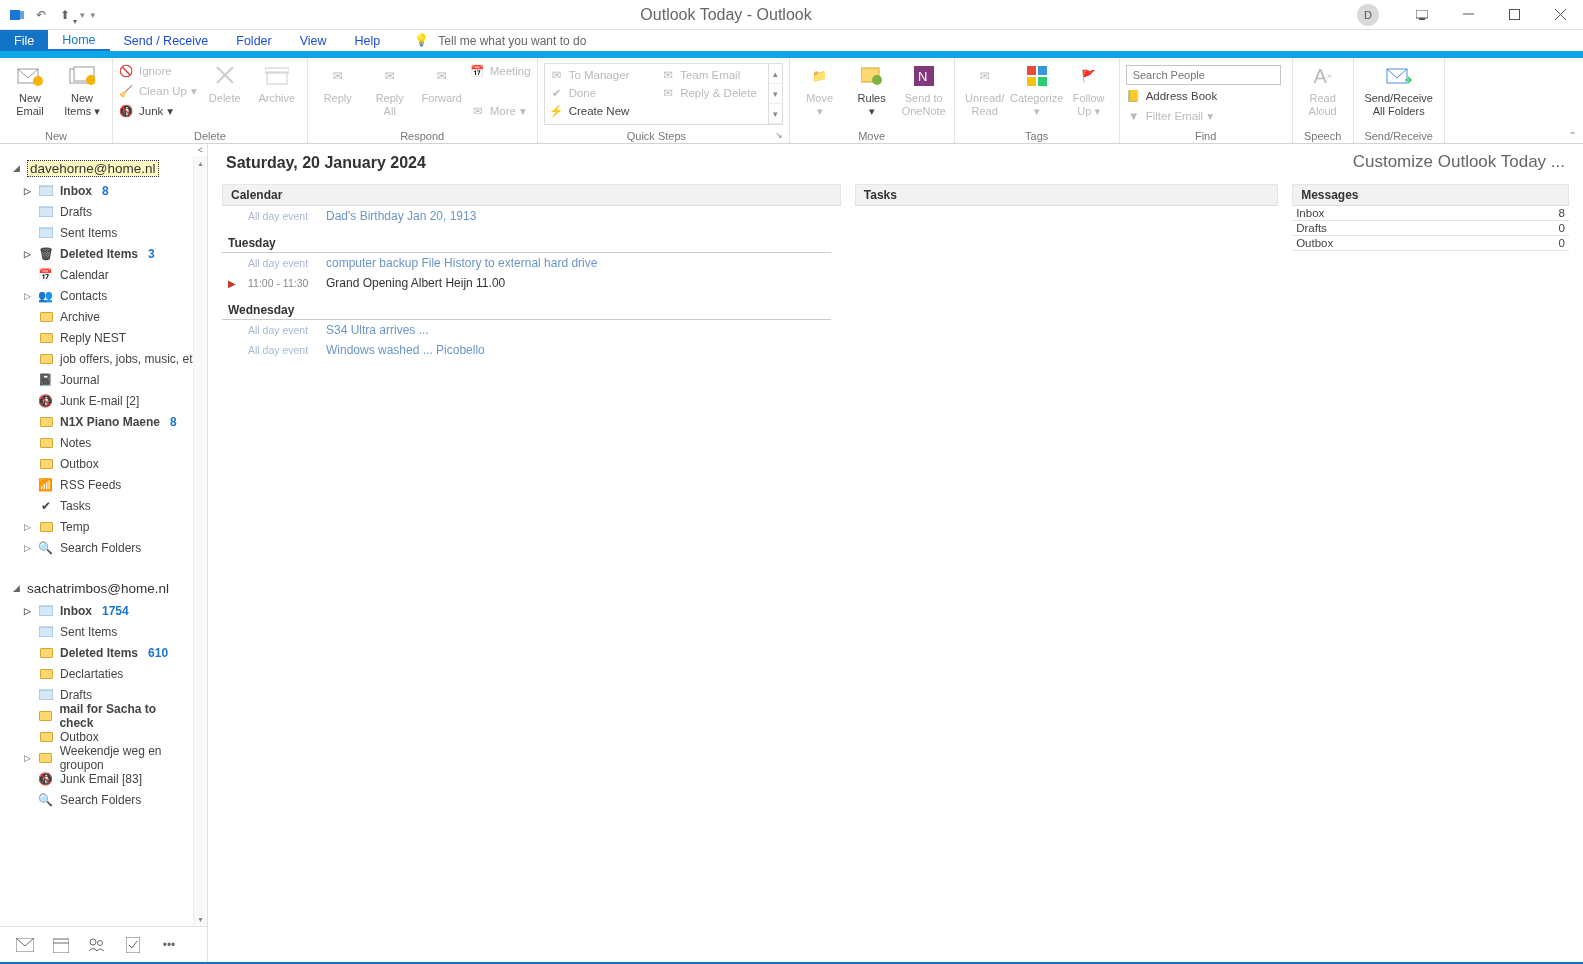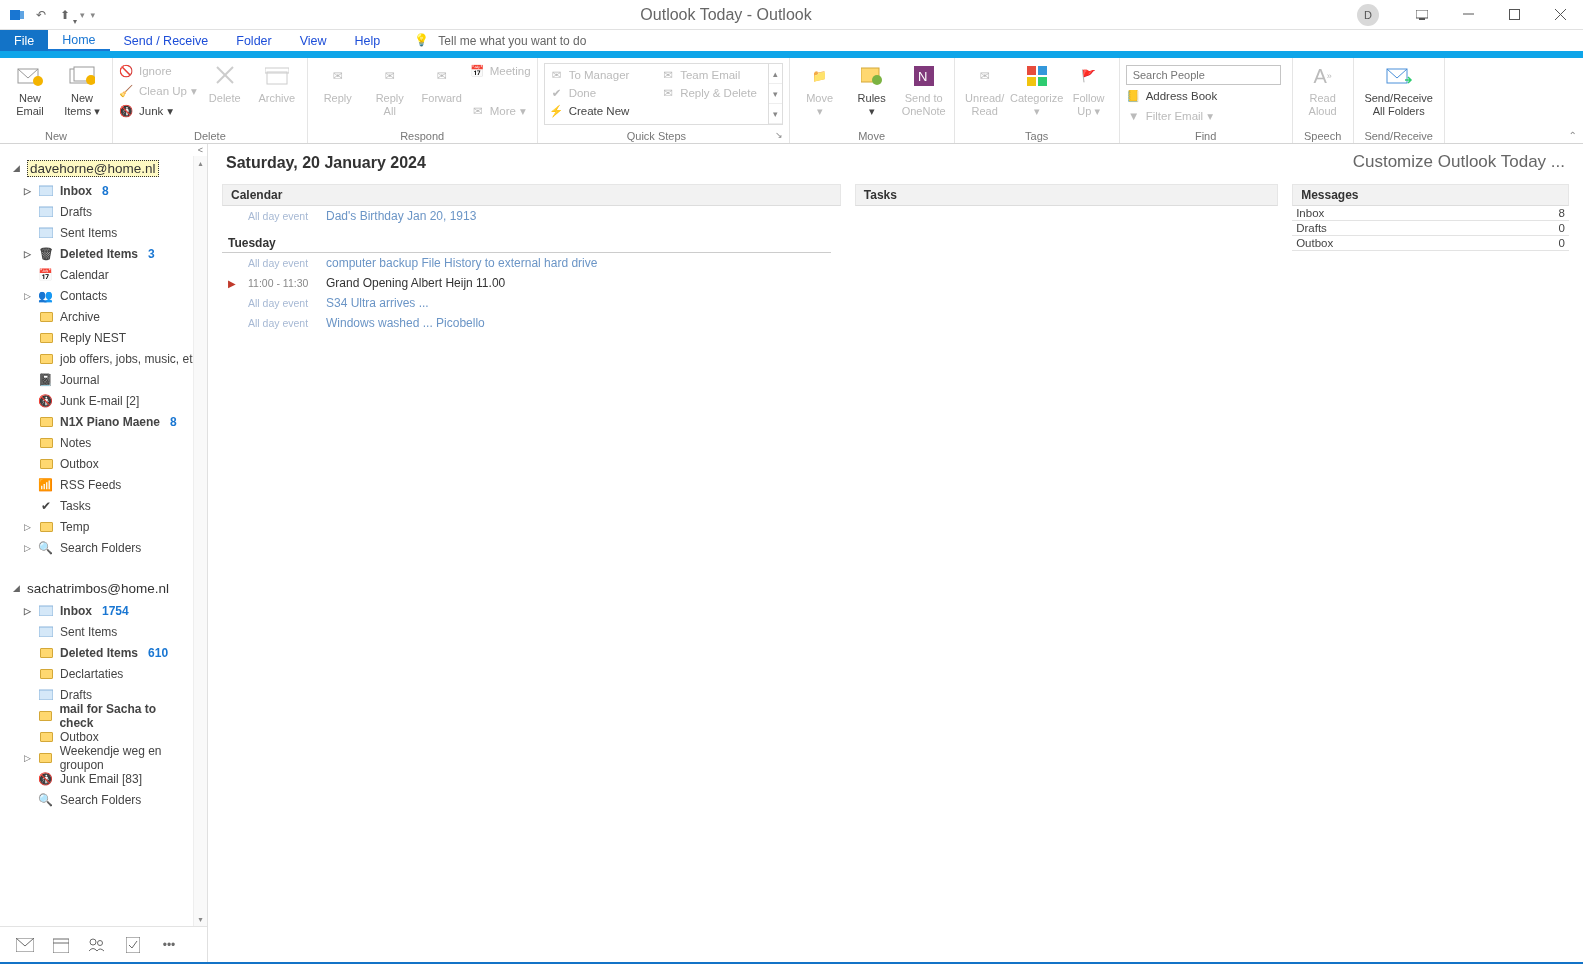--- a/index.html
+++ b/index.html
@@ -634,20 +634,21 @@
             <div class="cal-row">
         <span class="marker"></span>
         <span class="time allday">All day event</span>
         <span class="evt link">computer backup File History to external hard drive</span>
       </div>
             <div class="cal-row">
         <span class="marker">▶</span>
         <span class="time ">11:00 - 11:30</span>
         <span class="evt ">Grand Opening Albert Heijn 11.00</span>
       </div>
+            <div class="cal-day">Wednesday</div>
             <div class="cal-row">
         <span class="marker"></span>
         <span class="time allday">All day event</span>
         <span class="evt link">S34 Ultra arrives ...</span>
       </div>
             <div class="cal-row">
         <span class="marker"></span>
         <span class="time allday">All day event</span>
         <span class="evt link">Windows washed ... Picobello</span>
       </div>

